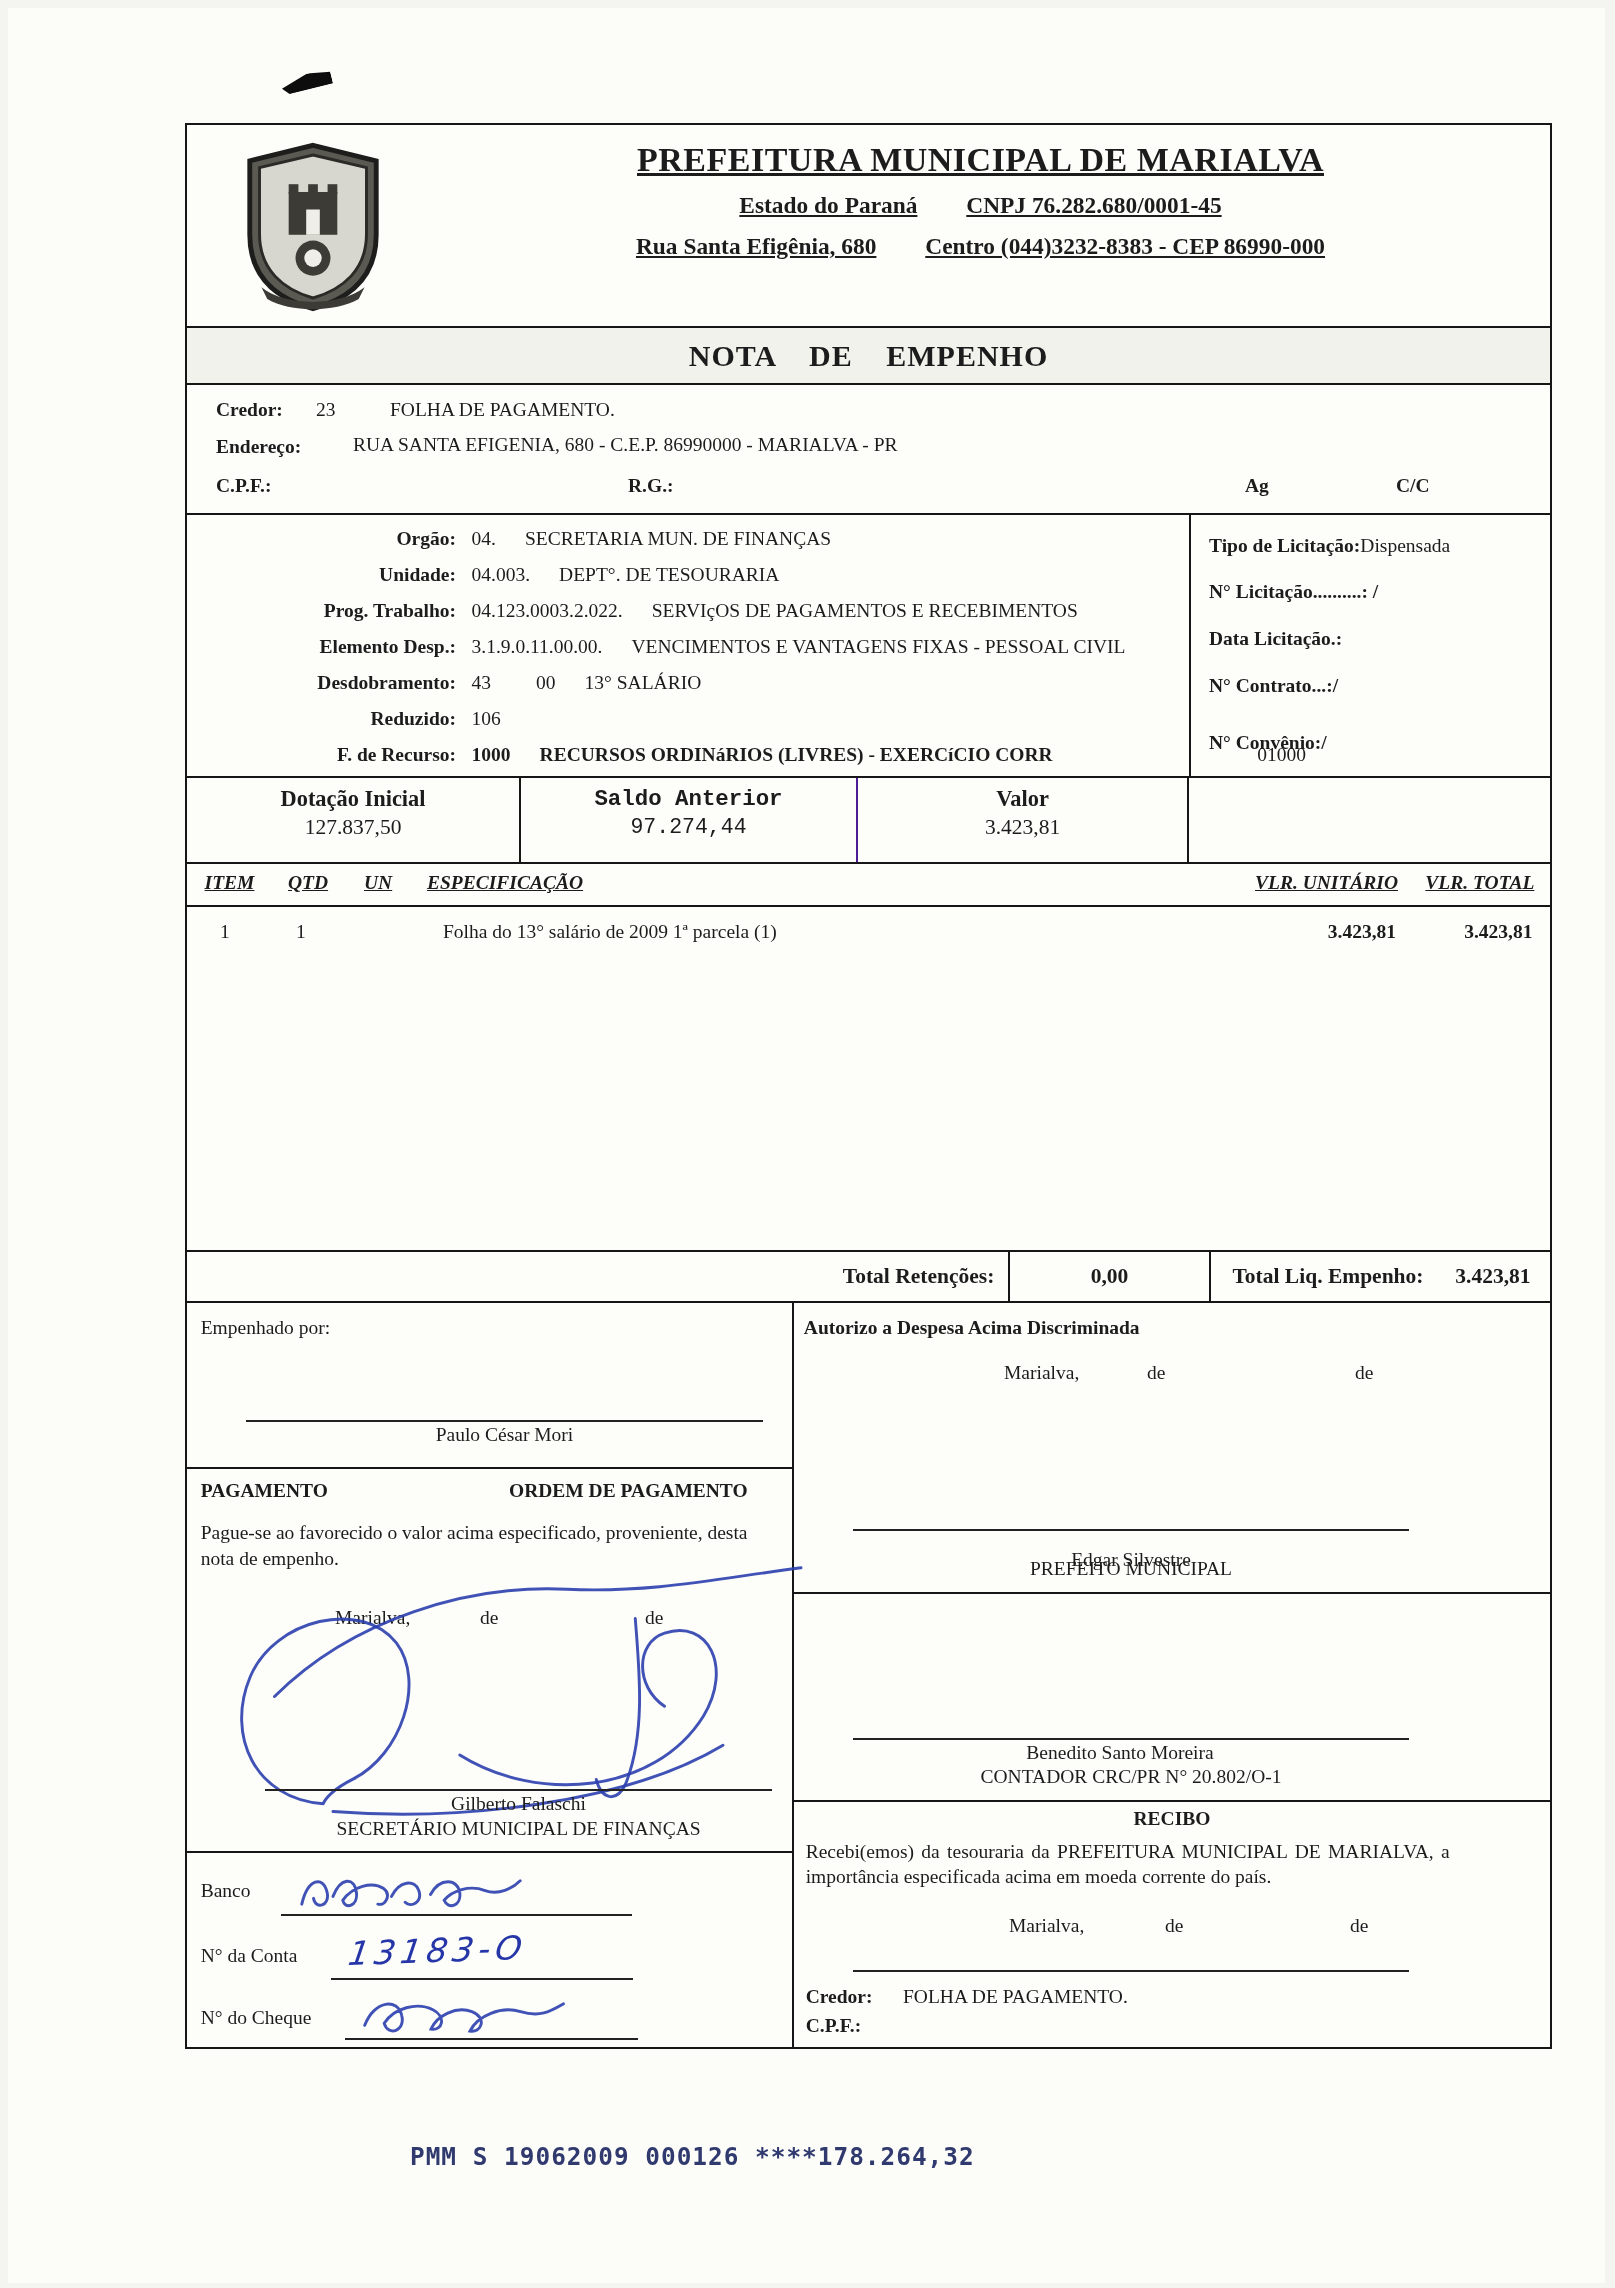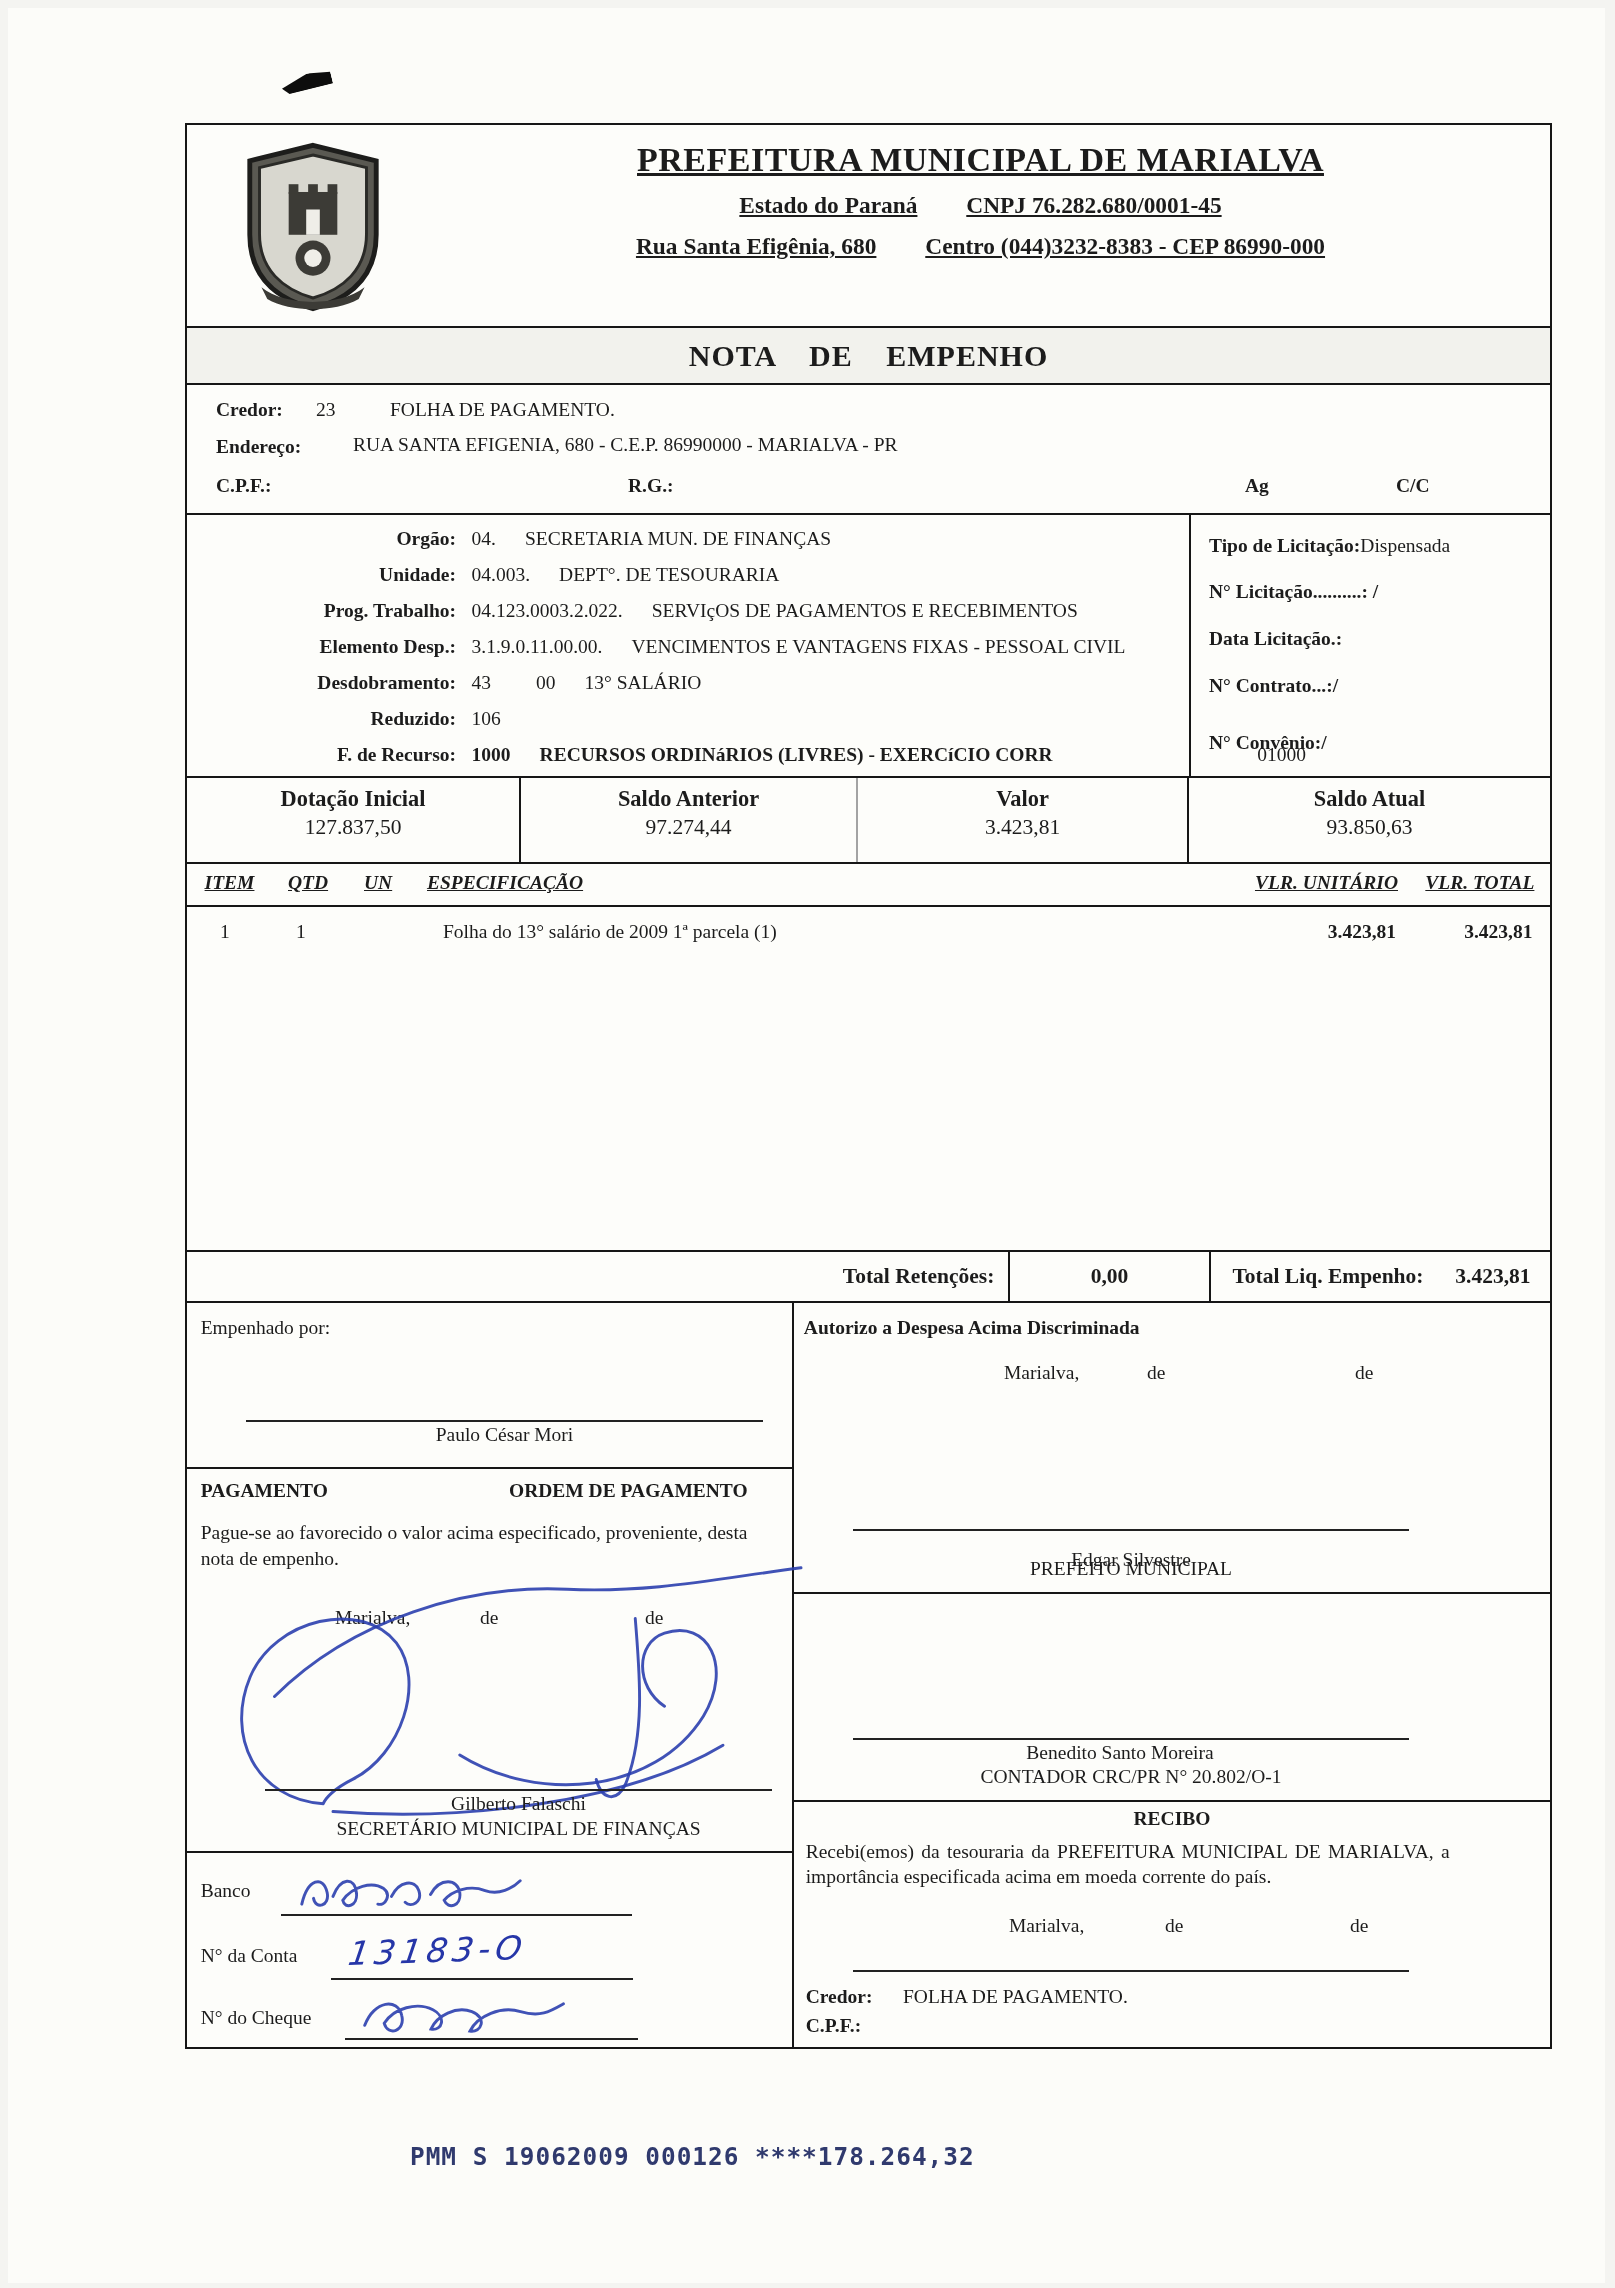--- a/index.html
+++ b/index.html
@@ -35,21 +35,21 @@
   .class-row .dsc { margin-left:29px; }
   .class-row .ext { margin-left:auto; margin-right:-117px; }
   .class-div  { position:absolute; left:1002px; top:0; bottom:0; border-left:2px solid #161616; }
   .class-right { position:absolute; left:1022px; top:0; width:341px; font-weight:bold; }
 
   .sec-dotacao { border-top:2px solid #161616; height:86px; display:flex; text-align:center; }
   .dot-cell { padding-top:7.8px; }
   .dot-cell .lab { font-weight:bold; font-size:22.4px; }
   .dot-cell .val { font-size:21.5px; margin-top:2.9px; }
   .dc1 { width:334px; border-right:2px solid #161616; }
-  .dc2 { width:337px; border-right:2px solid #a3a3a3; }
+  .dc2 { width:337px; border-right:2px solid #4c1d95;font-family:Liberation Mono, monospace; }
   .dc3 { width:331px; border-right:2px solid #161616; }
   .dc4 { flex:1; }
 
   .sec-itens { position:relative; border-top:2px solid #161616; height:388px; font-size:19.5px; }
   .it-head { font-style:italic; font-weight:bold; text-decoration:underline; }
   .it-rule { position:absolute; left:0; right:0; top:41px; border-top:2px solid #161616; }
 
   .sec-totais { border-top:2px solid #161616; height:51px; display:flex; font-size:21.5px; font-weight:bold; line-height:49px; }
   .tt1 { width:823px; border-right:2px solid #161616; text-align:right; padding-right:13.7px; }
   .tt2 { width:201px; border-right:2px solid #161616; text-align:center; }
@@ -179,24 +179,20 @@
         <div class="val">127.837,50</div>
       </div>
       <div class="dot-cell dc2">
         <div class="lab">Saldo Anterior</div>
         <div class="val">97.274,44</div>
       </div>
       <div class="dot-cell dc3">
         <div class="lab">Valor</div>
         <div class="val">3.423,81</div>
       </div>
-      <div class="dot-cell dc4">
-        <div class="lab">Saldo Atual</div>
-        <div class="val">93.850,63</div>
-      </div>
     </div>
 
     <div class="sec-itens">
       <span class="abs it-head" style="left:17.6px;  top:7.8px;">ITEM</span>
       <span class="abs it-head" style="left:101px; top:7.8px;">QTD</span>
       <span class="abs it-head" style="left:177px; top:7.8px;">UN</span>
       <span class="abs it-head" style="left:240px; top:7.8px;">ESPECIFICAÇÃO</span>
       <span class="abs it-head" style="right:152px; top:7.8px;">VLR. UNITÁRIO</span>
       <span class="abs it-head" style="right:15.6px;  top:7.8px;">VLR. TOTAL</span>
       <div class="it-rule"></div>

